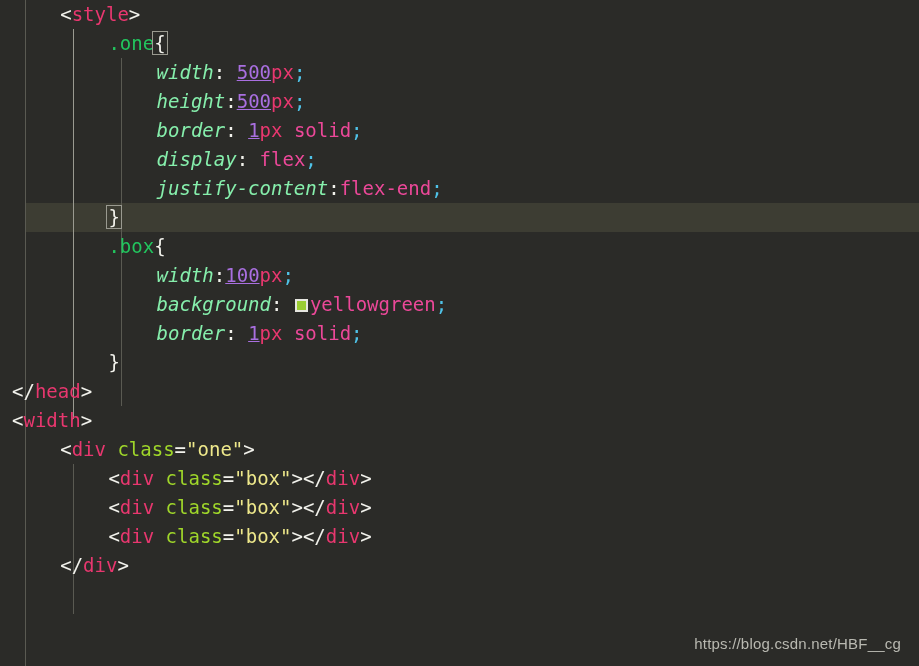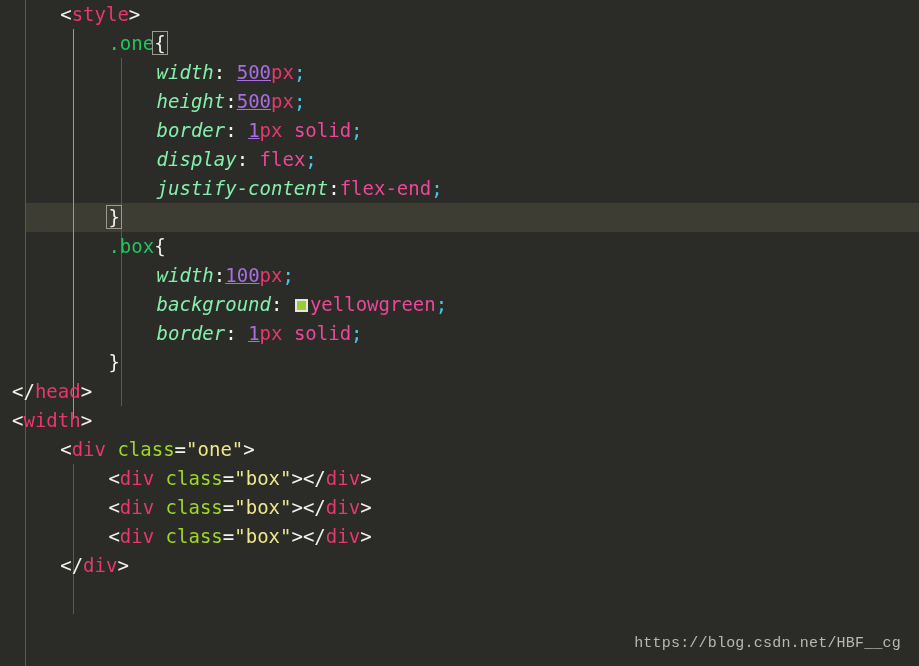--- a/index.html
+++ b/index.html
@@ -91,21 +91,21 @@
     border:2px solid #e6e6e0;
     margin:0 2px 0 1px;
   }
 
   
   .watermark {
     position:absolute;
     right:18px;
     bottom:8px;
     z-index:5;
-    font-family:Liberation Mono, monospace;
+    font-family:Liberation Sans, sans-serif;
     font-size:15px;
     font-style:normal;
     color:#b9b9b1;
     letter-spacing:0.2px;
     white-space:pre;
   }
 </style>
 </head>
 <body>
 

